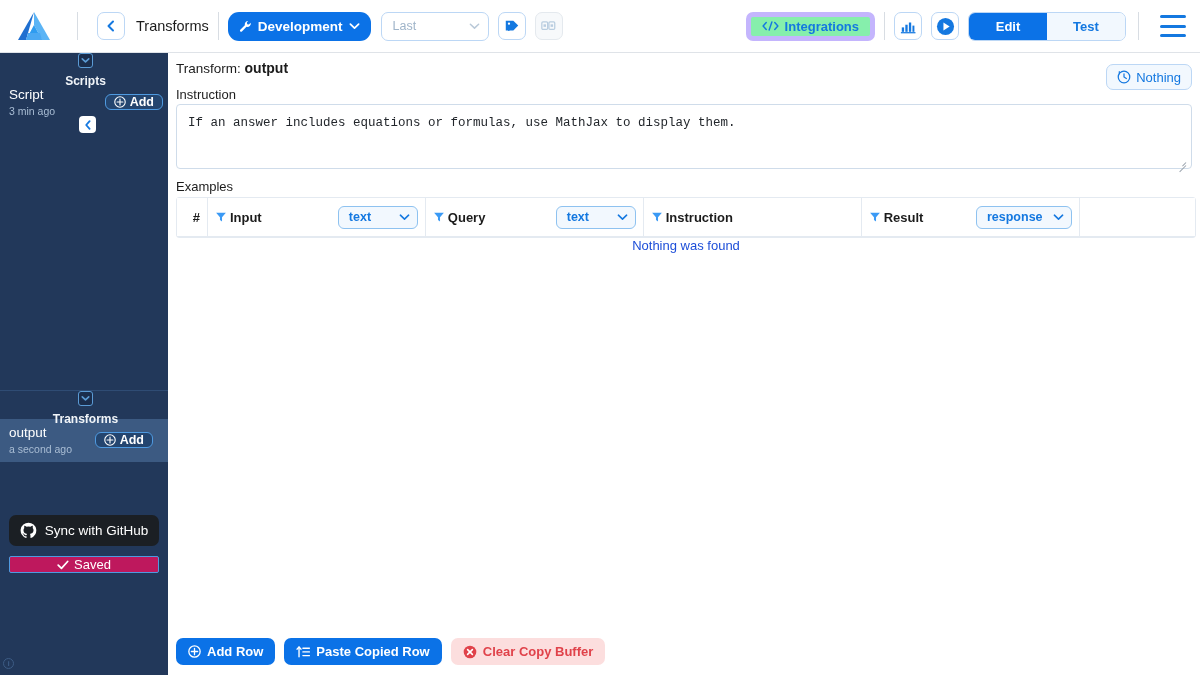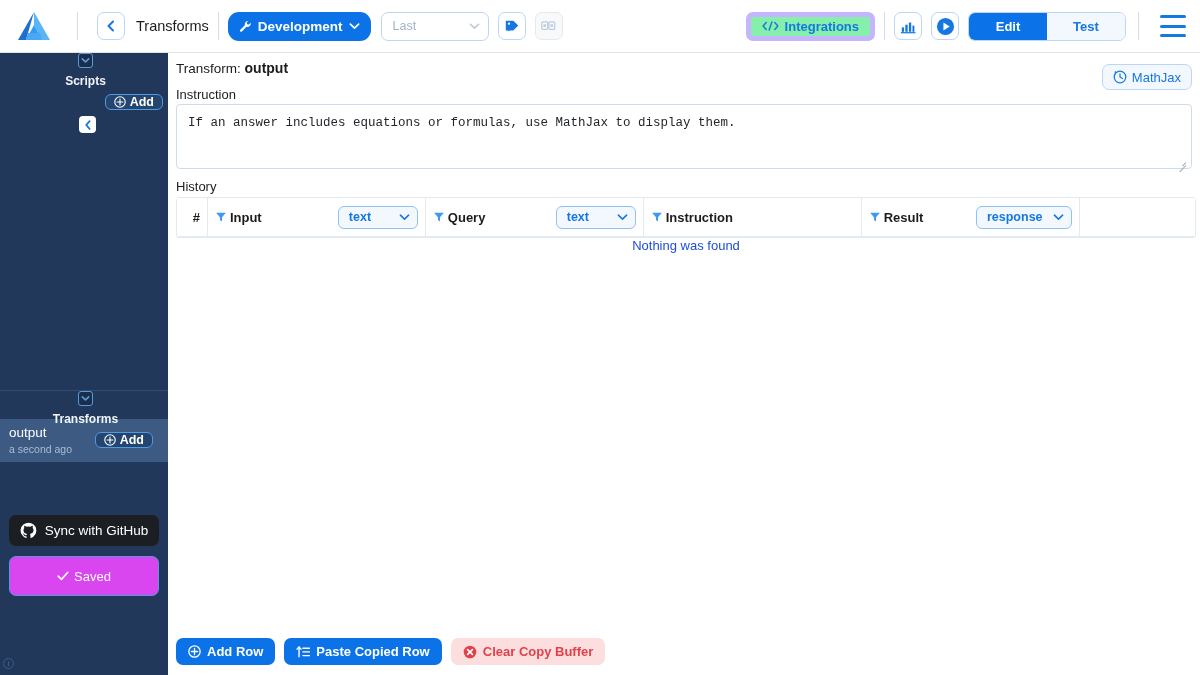--- a/index.html
+++ b/index.html
@@ -145,22 +145,22 @@
     display: flex; align-items: center; justify-content: center;
     cursor: pointer; position: relative;
   }
   .badge-q {
     position: absolute; top: 2px; right: 5px;
     width: 11px; height: 11px; border-radius: 50%;
     background: #2b8cf0; color: #fff; font-size: 8px; font-weight: bold;
     display: flex; align-items: center; justify-content: center;
   }
   .saved-btn {
-    margin-top: 10px; height: 40px; border-radius: 7px;
-    background: #d946ef; border: 1px solid #4f9ae0;
+    margin-top: 10px; height: 17px; border-radius: 2px;
+    background: #be185d; border: 1px solid #4f9ae0;
     color: #fff; font-size: 13px;
     display: flex; align-items: center; justify-content: center; gap: 5px;
     cursor: pointer;
   }
   .info-dot {
     position: absolute; left: 3px; top: 605px;
     width: 11px; height: 11px; border-radius: 50%;
     border: 1.5px solid #3d5c85; color: #3d5c85;
     font-size: 8px; font-weight: bold;
     display: flex; align-items: center; justify-content: center;
@@ -378,20 +378,24 @@
           <path d="M7 3.6v6.8M3.6 7h6.8" stroke="#ffffff" stroke-width="1.3" stroke-linecap="round"></path>
         </svg>
         <span>Add</span>
       </div>
       <div class="collapse-btn">
         <svg width="8" height="10" viewBox="0 0 8 10">
           <polyline points="5.6,1.2 2.2,5 5.6,8.8" fill="none" stroke="#1478e0" stroke-width="1.8" stroke-linecap="round" stroke-linejoin="round"></polyline>
         </svg>
       </div>
     </div>
+    <div class="list-item">
+      <div class="item-name">Script</div>
+      <div class="item-time">3 min ago</div>
+    </div>
   </div>
 
   <div class="transforms-pane">
     <div class="side-div"></div>
     <div class="panel-head">
       <div class="chev-box">
         <svg width="9" height="7" viewBox="0 0 10 7">
           <polyline points="1.4,1.6 5,5 8.6,1.6" fill="none" stroke="#5b9bd5" stroke-width="1.8" stroke-linecap="round" stroke-linejoin="round"></polyline>
         </svg>
       </div>
@@ -434,32 +438,32 @@
     <span>Transform:</span>
     <b>output</b>
   </div>
 
   <div class="history-btn">
     <svg width="14" height="14" viewBox="0 0 16 16">
       <circle cx="8" cy="8" r="6.6" fill="none" stroke="#1478e0" stroke-width="1.4"></circle>
       <path d="M8 4.3V8l2.7 1.7" fill="none" stroke="#1478e0" stroke-width="1.4" stroke-linecap="round"></path>
       <path d="M2.6 4.4V1.9" stroke="#1478e0" stroke-width="1.3" stroke-linecap="round"></path>
     </svg>
-    <span>MathJax</span>
+    <span>Nothing</span>
   </div>
 
   <div class="field-label" style="top:34px">Instruction</div>
 
   <textarea class="instr-box" style="">If an answer includes equations or formulas, use MathJax to display them.</textarea>
   <div class="resize-grip">
     <i style="top:8px; width:9px;"></i>
     <i style="top:5px; width:5px;"></i>
   </div>
 
-  <div class="field-label" style="top:126px">History</div>
+  <div class="field-label" style="top:126px">Examples</div>
 
   <div class="tbl">
     <div class="thead">
 
       <div class="th th-num">#</div>
 
       <div class="th th-col">
         <span class="th-lbl">
           <svg width="12" height="12" viewBox="0 0 14 14">
             <polygon points="1.3,2 12.7,2 8.2,7.2 8.2,12.2 5.8,10.6 5.8,7.2" fill="#3b9af5"></polygon>

